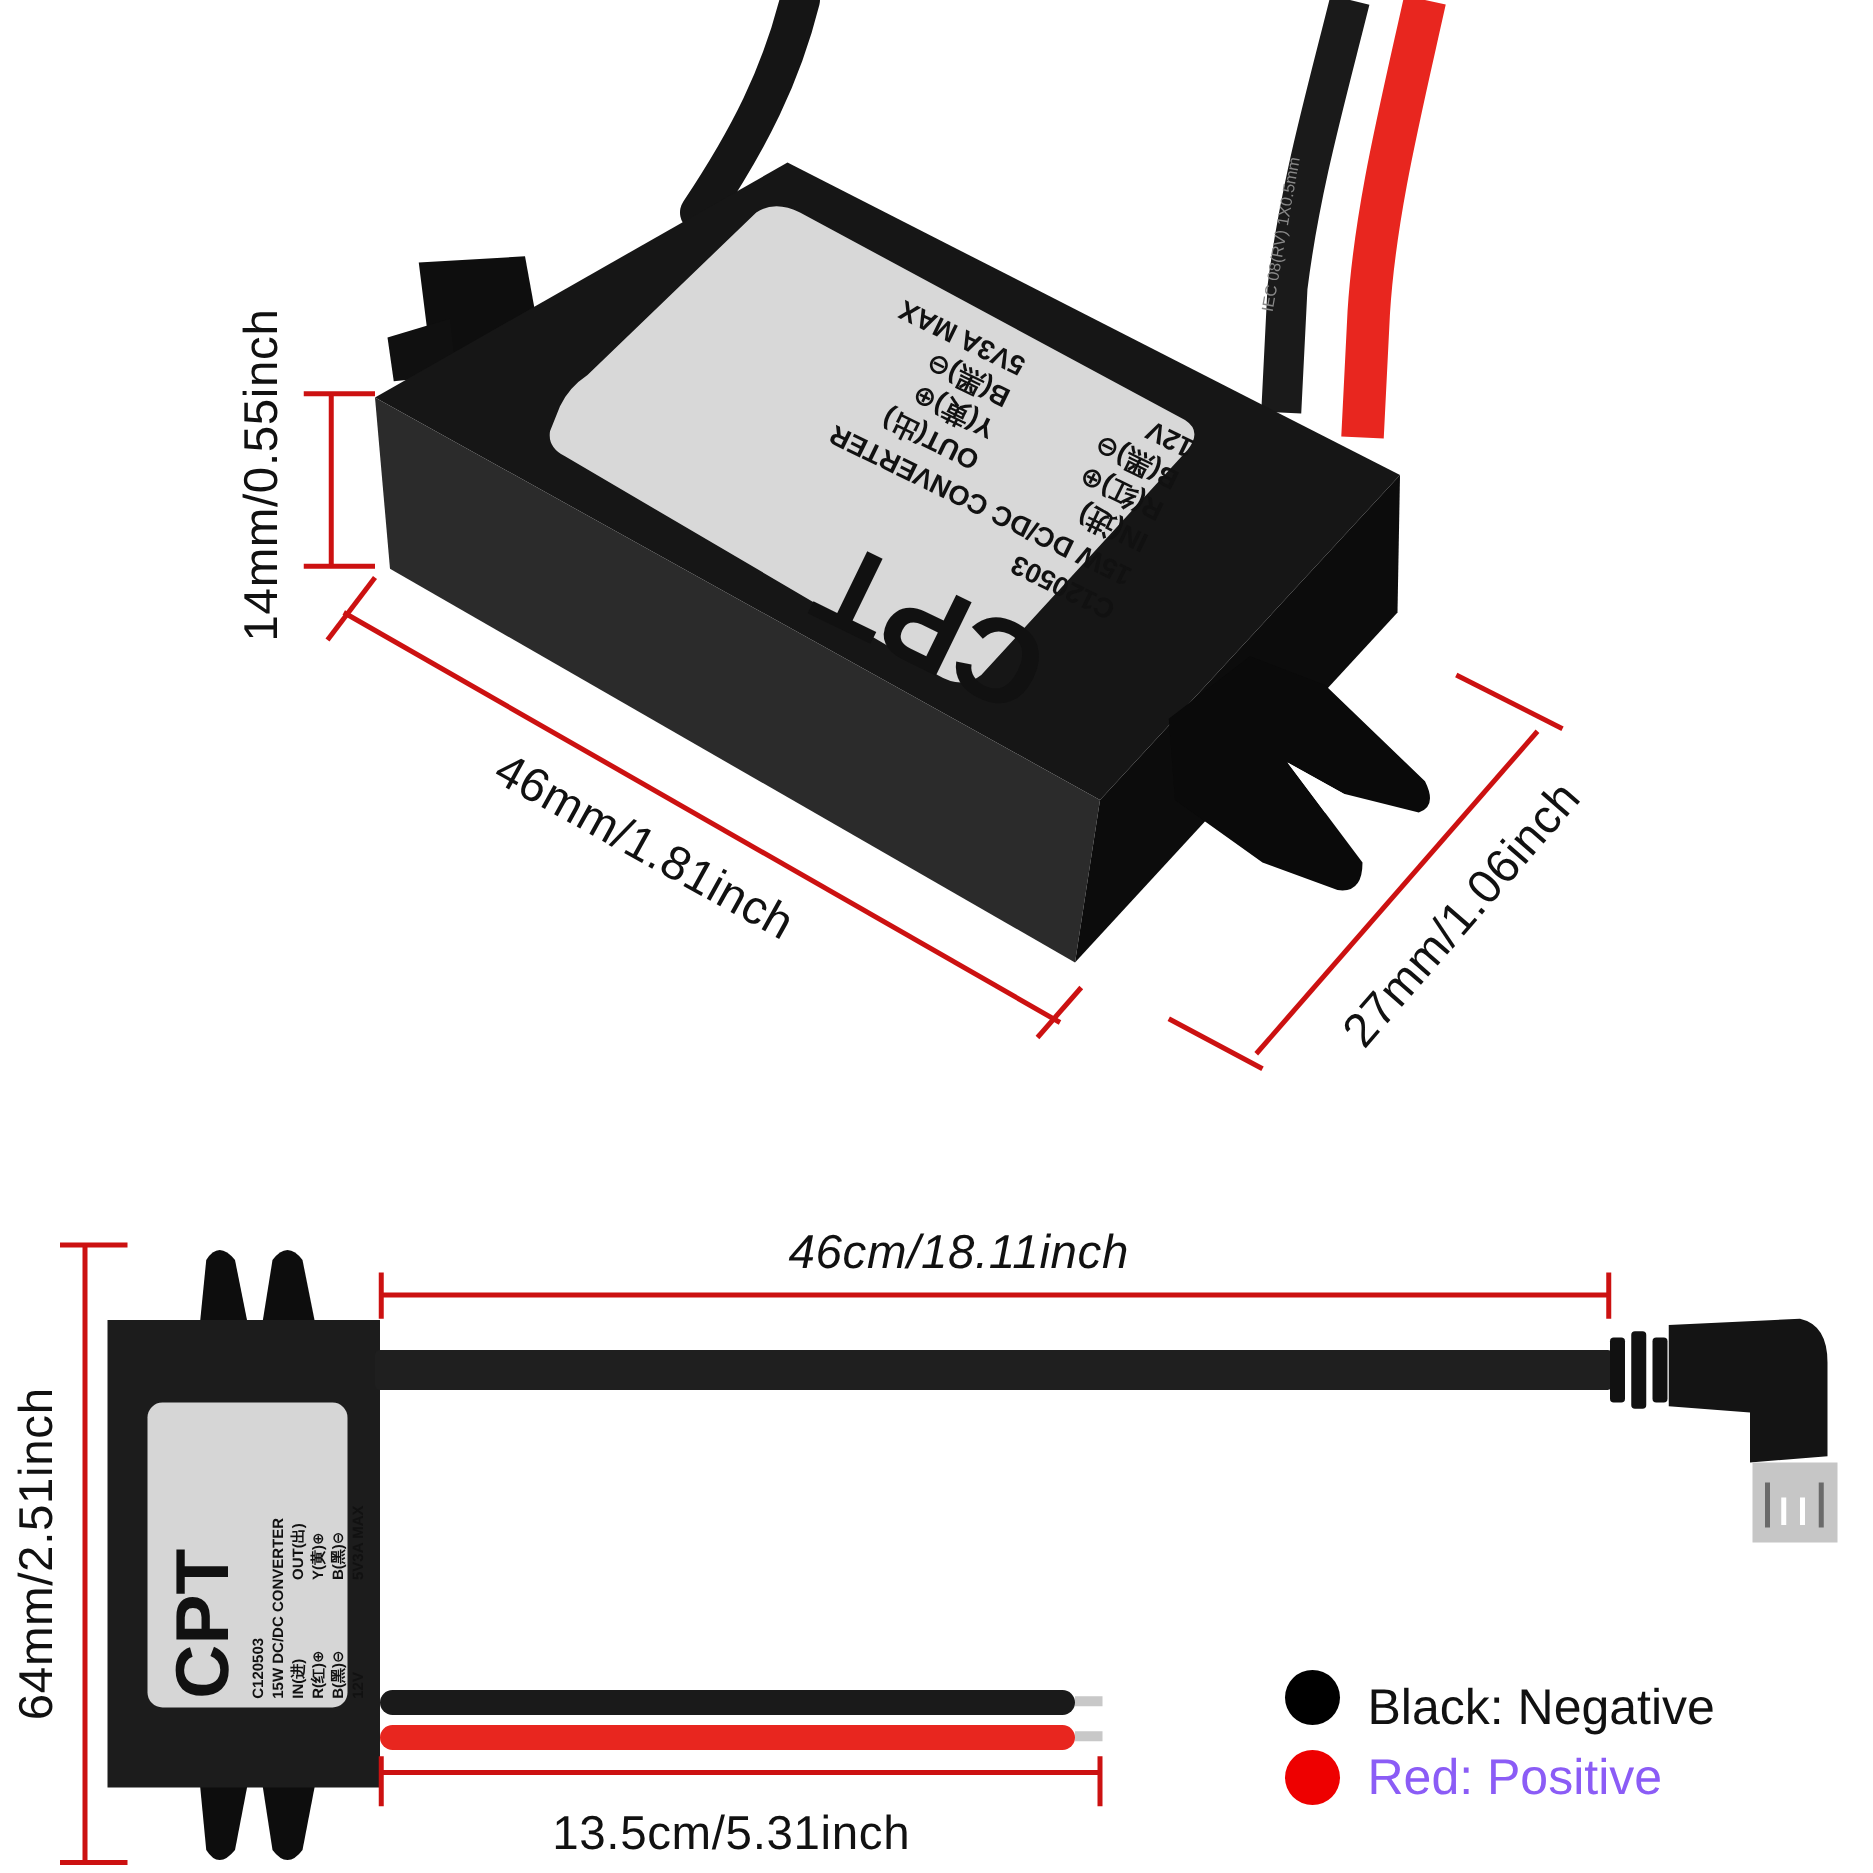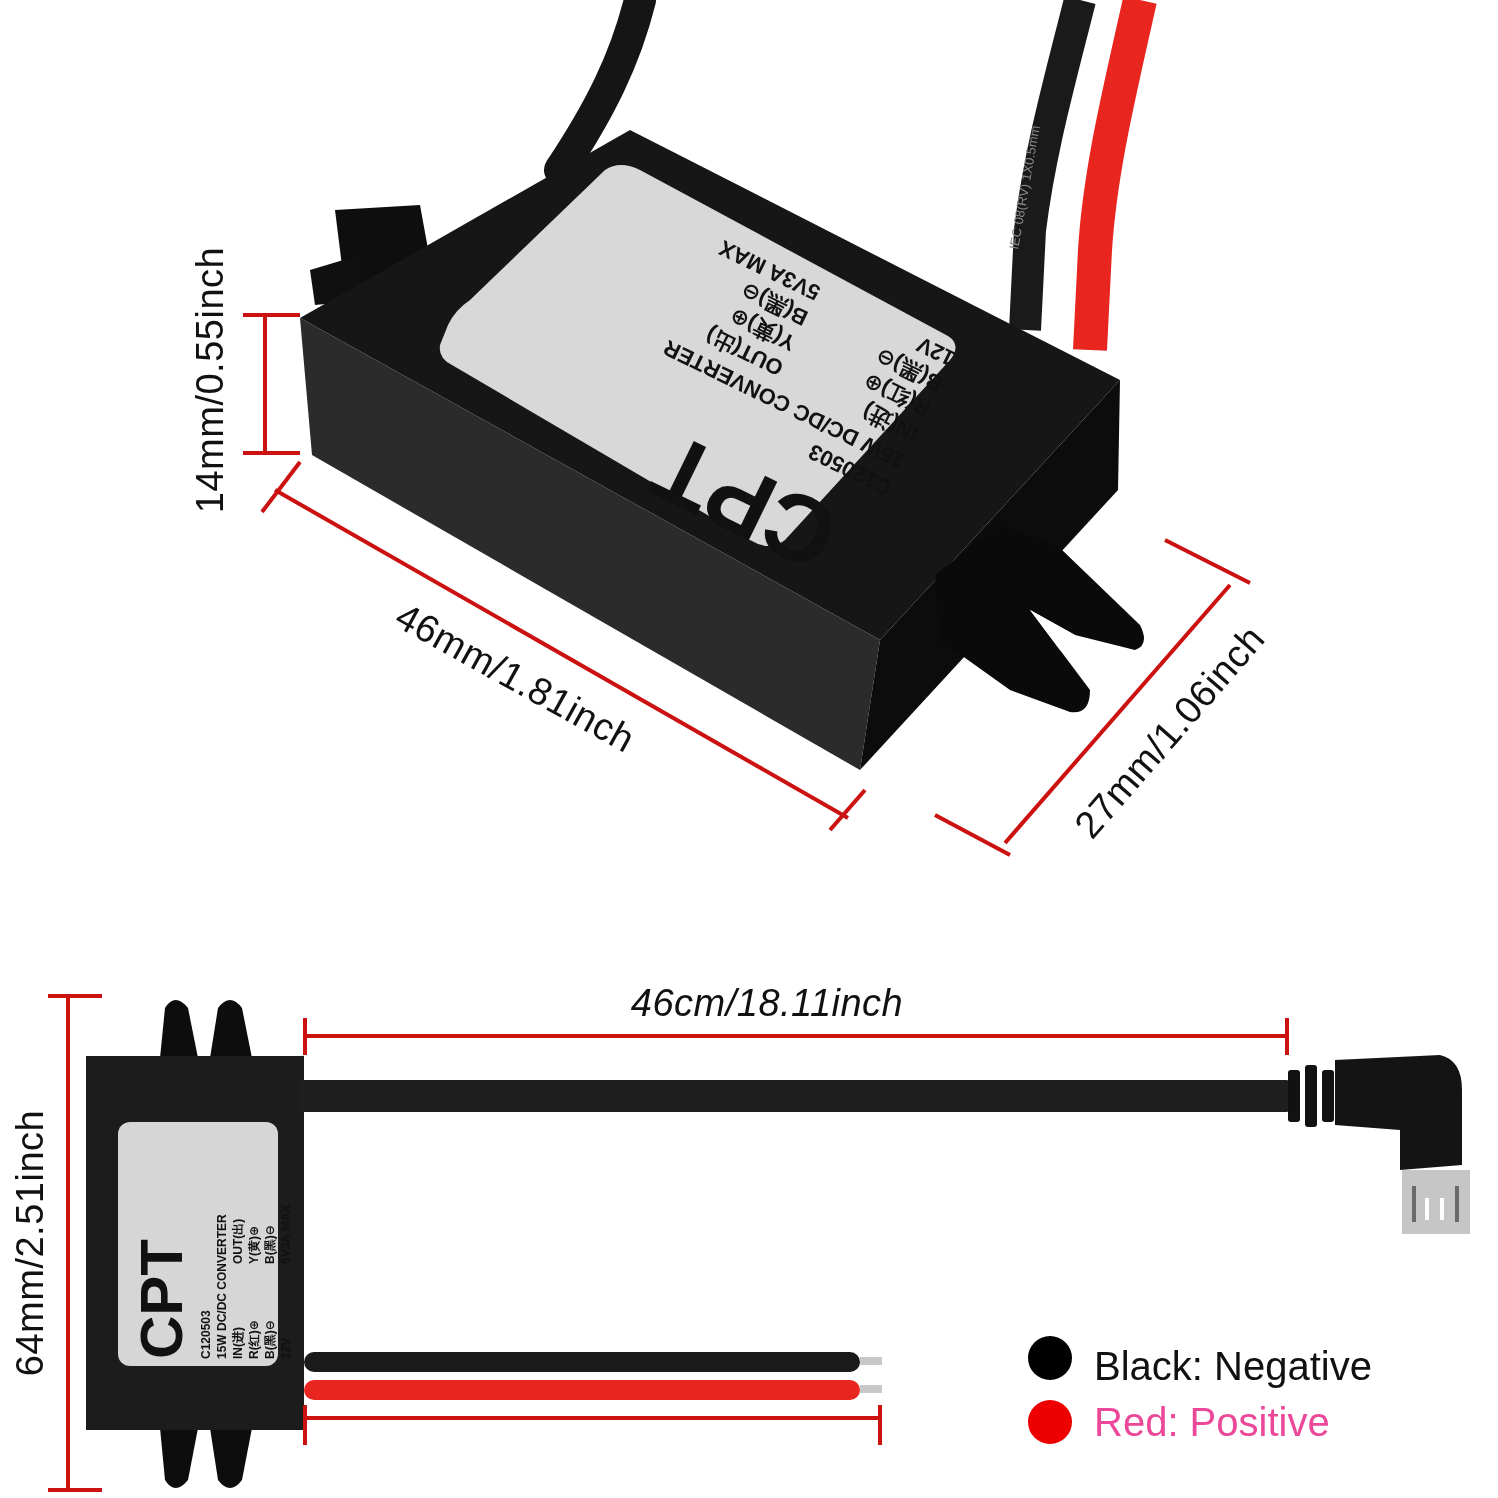--- a/index.html
+++ b/index.html
@@ -129,24 +129,25 @@
       <line x1="305" y1="118" x2="305" y2="155"></line>
       <line x1="1287" y1="118" x2="1287" y2="155"></line>
       <line x1="305" y1="518" x2="880" y2="518"></line>
       <line x1="305" y1="505" x2="305" y2="545"></line>
       <line x1="880" y1="505" x2="880" y2="545"></line>
     </g>
   </svg>
 
   <div class="dim-text" style="left:30px;top:343px;transform:translate(-50%,-50%) rotate(-90deg);font-size:38px;">64mm/2.51inch</div>
   <div class="dim-text" style="left:767px;top:103px;transform:translate(-50%,-50%);font-size:38px;font-style:italic;">46cm/18.11inch</div>
+  <div class="dim-text" style="left:585px;top:568px;transform:translate(-50%,-50%);font-size:38px;">13.5cm/5.31inch</div>
 </div>
 
 <div class="legend">
   <div class="legend-row">
     <span class="legend-dot" style="background:#000;"></span>
     <span class="legend-label" style="color:#111;margin-top:16px;">Black: Negative</span>
   </div>
   <div class="legend-row" style="margin-top:8px;">
     <span class="legend-dot" style="background:#ee0000;"></span>
-    <span class="legend-label" style="color:#ec4899;">Red: Positive</span>
+    <span class="legend-label" style="color:#8b5cf6;">Red: Positive</span>
   </div>
 </div>
 
 </body></html>

